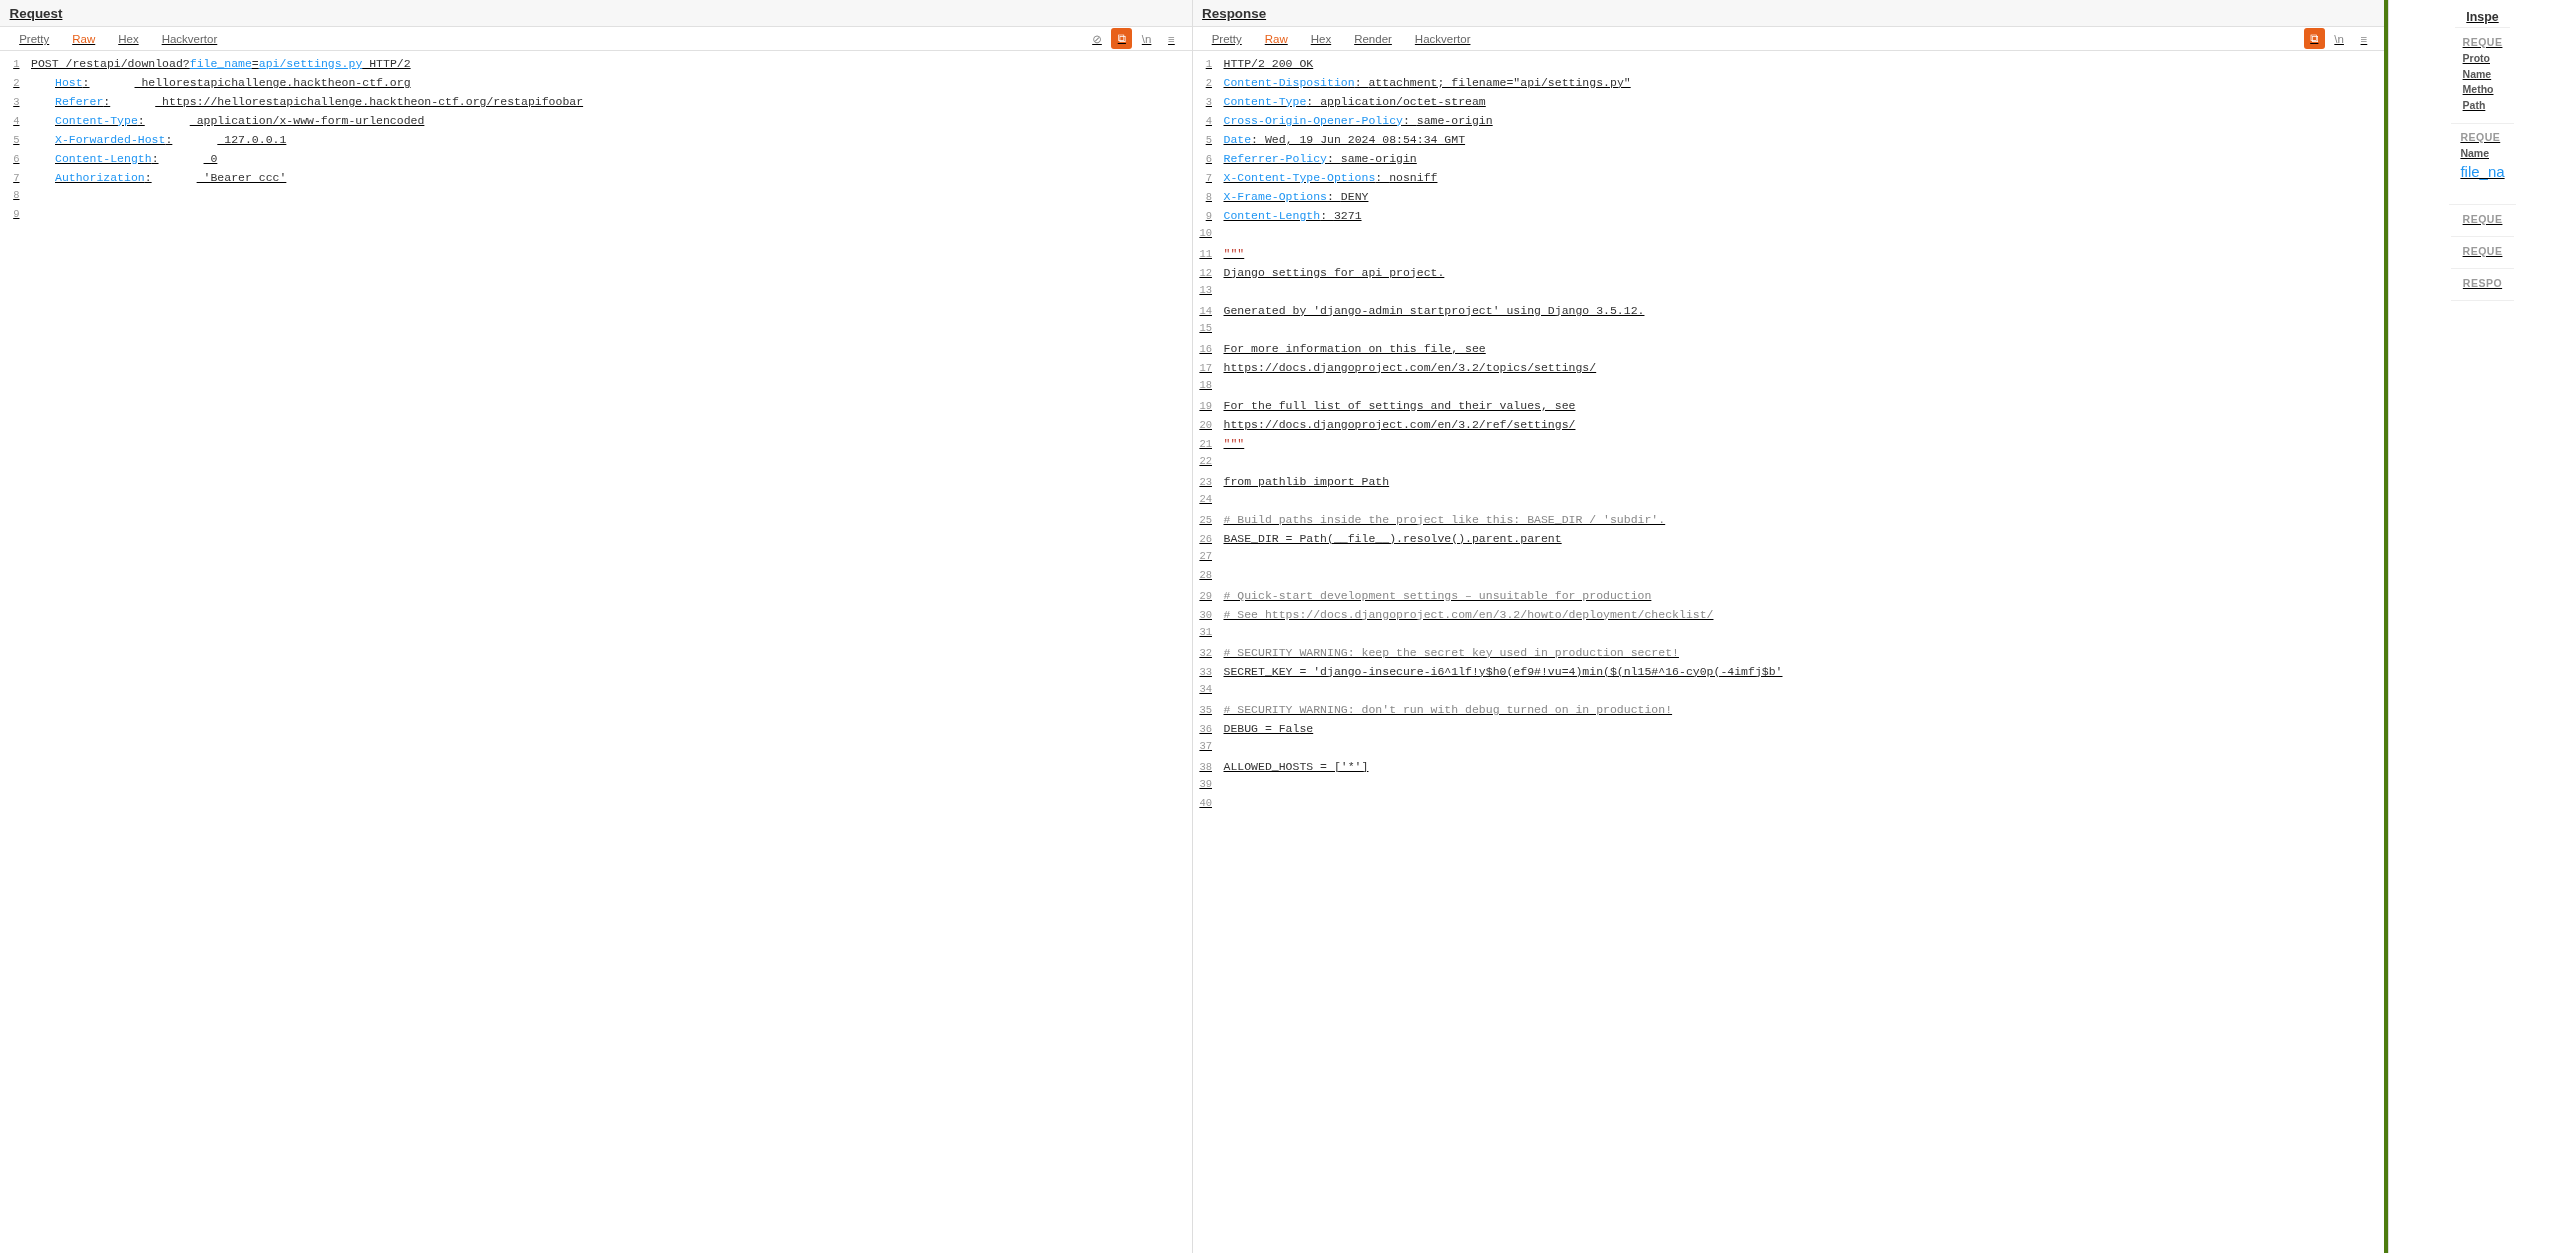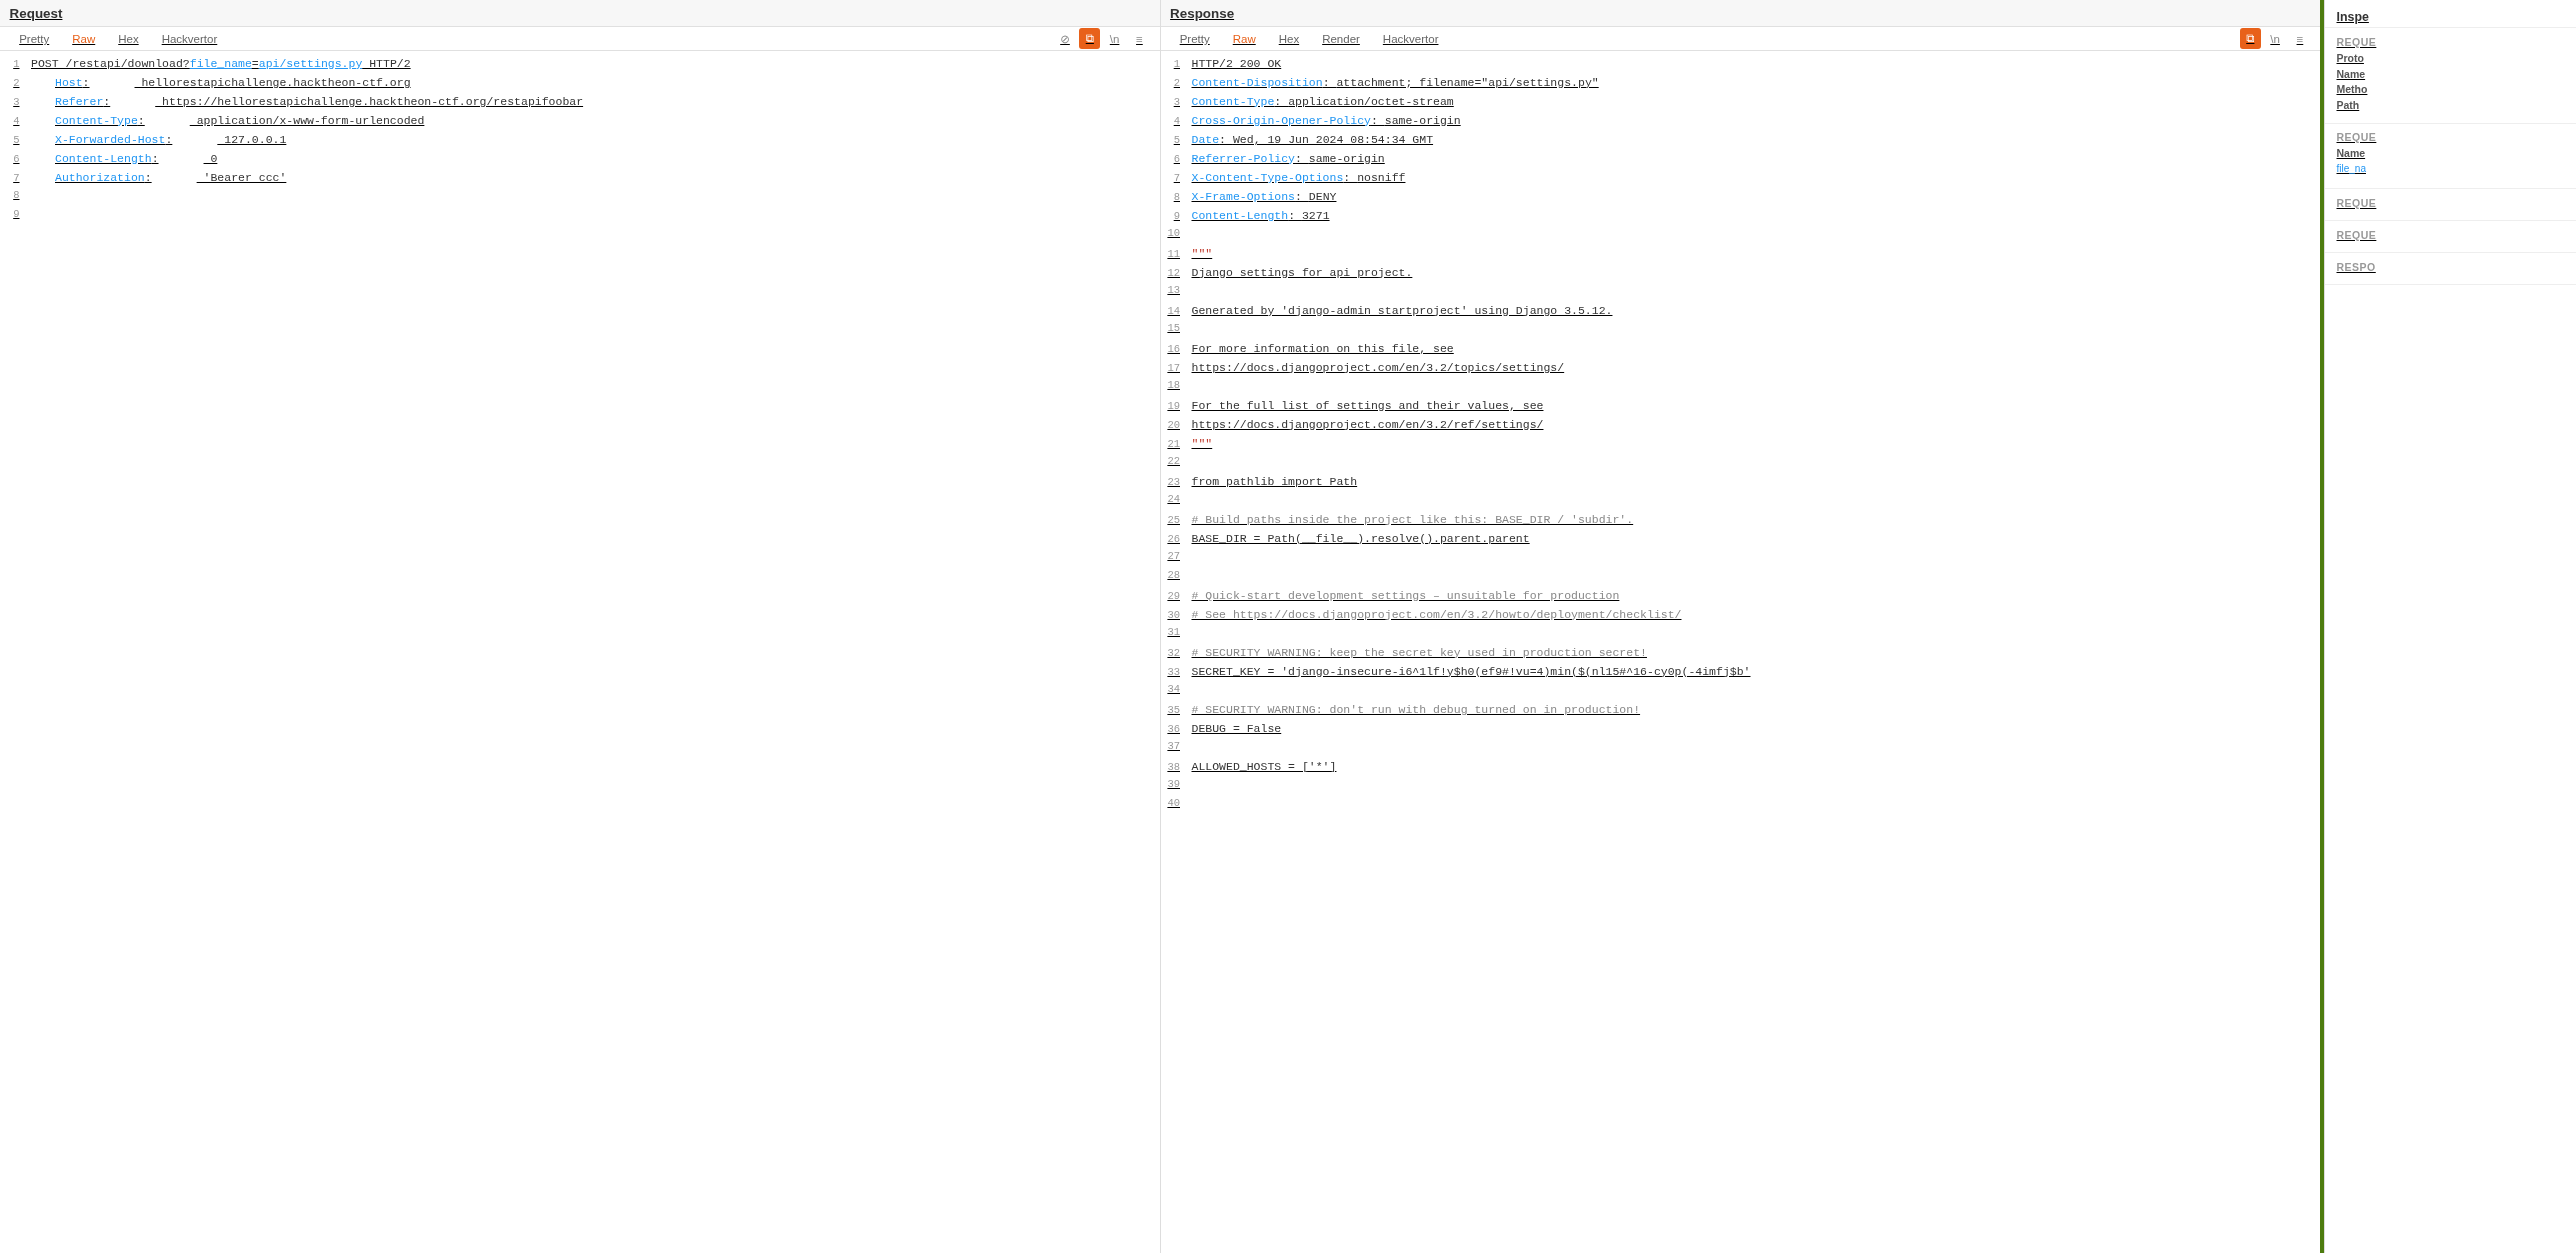--- a/index.html
+++ b/index.html
@@ -34,26 +34,27 @@
       flex: 1;
       display: flex;
       flex-direction: column;
       background: #22c55e;
       border-right: 4px solid #4d7c0f;
       min-width: 0;
     }
 
     
     .inspector-panel {
-      width: 252px;
+      width: 188px;
       background: #fff;
       display: flex;
       flex-direction: column;
       border-left: 1px solid #ddd;
       overflow-y: auto;
+      align-items: center;
     }
 
     .panel-header {
       display: flex;
       align-items: center;
       padding: 5.7px 9.6px;
       border-bottom: 1px solid #e0e0e0;
       background: #f7f7f7;
     }
 
@@ -198,24 +199,24 @@
       margin-bottom: 3.8px;
     }
 
     .inspector-key {
       font-size: 10.5px;
       font-weight: 600;
       color: #555;
     }
 
     .inspector-param-name {
-      font-size: 10px;
+      font-size: 15px;
       color: #2196F3;
       font-weight: 500;
-      margin-bottom: 3px;
+      margin-bottom: 13px;
     }
   </style>
 </head>
 <body>
 
 <div class="main-content">
 
   <div class="request-panel">
     <div class="panel-header">
       <span class="panel-title">Request</span>

